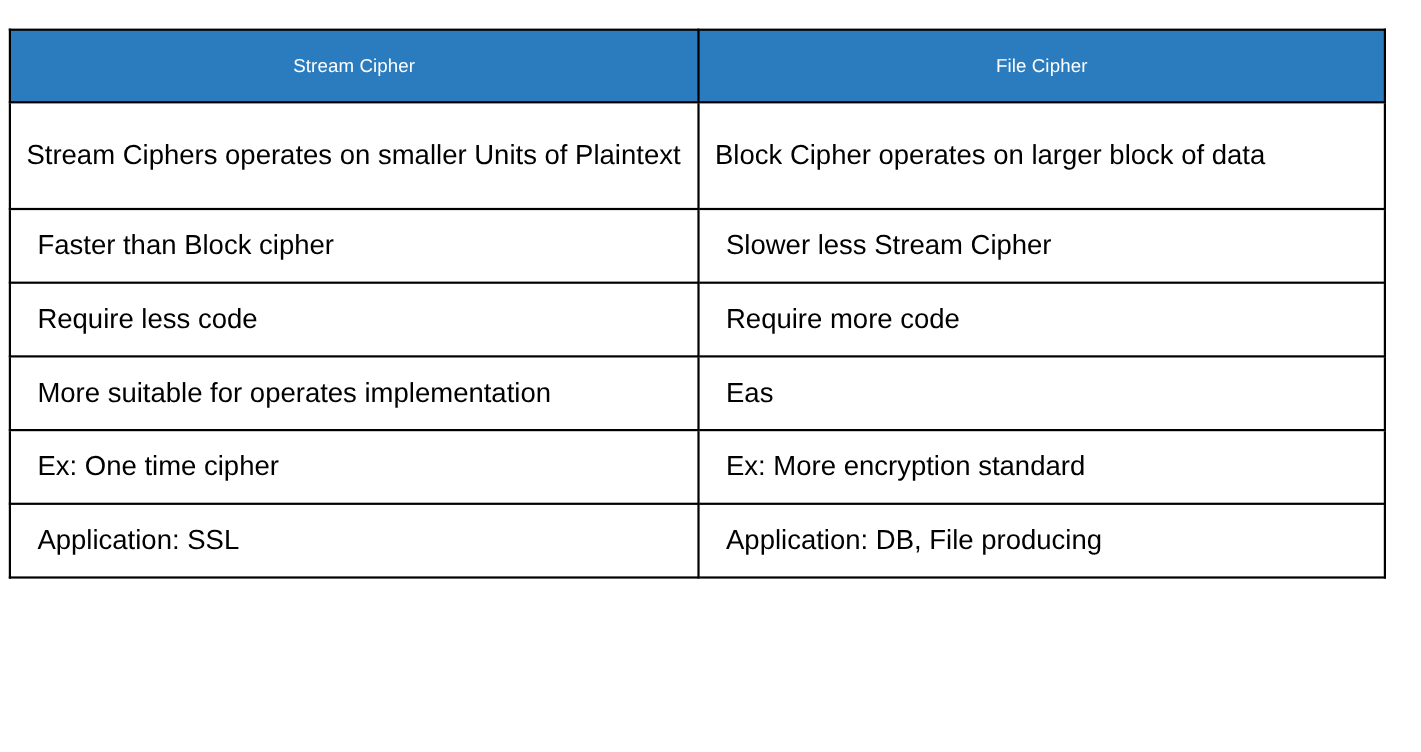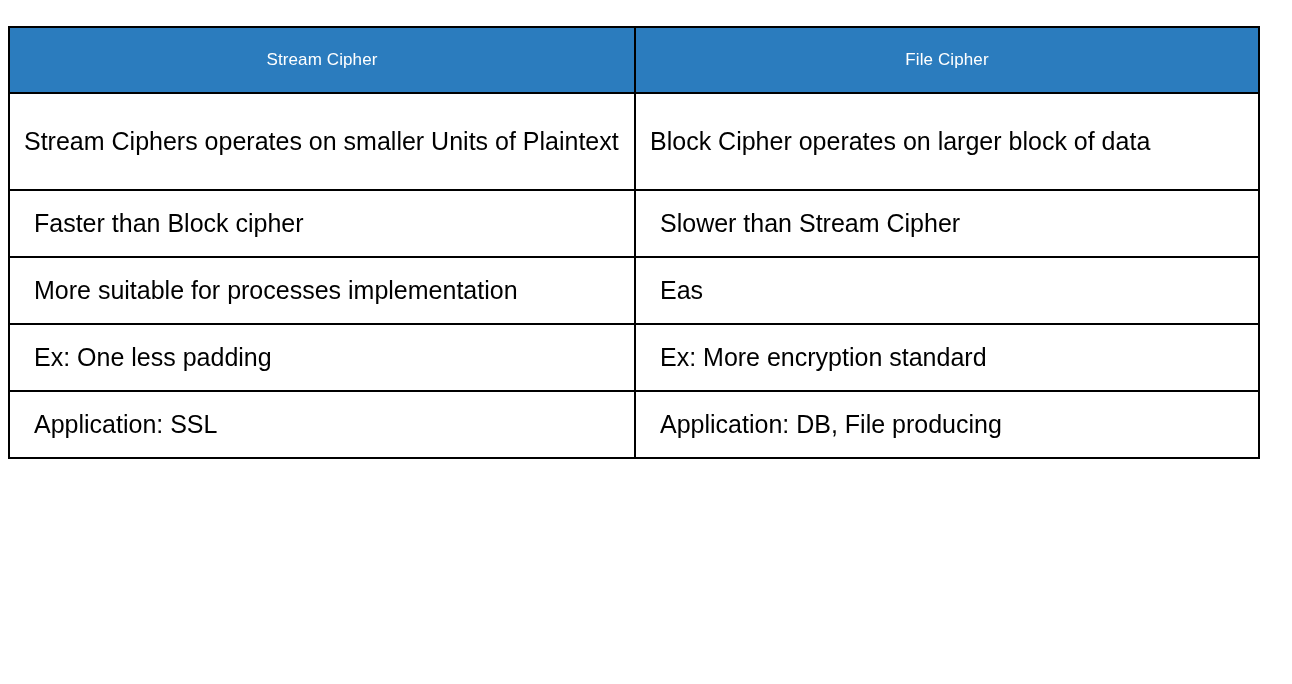--- a/index.html
+++ b/index.html
@@ -98,38 +98,46 @@
         <td>
           <span class="cell-text">Block Cipher operates on larger block of data</span>
         </td>
       </tr>
 
       <tr class="row-h-normal">
         <td>
           <span class="cell-text">Faster than Block cipher</span>
         </td>
         <td>
-          <span class="cell-text">Slower than Stream Cipher</span>
+          <span class="cell-text">Slower less Stream Cipher</span>
         </td>
       </tr>
 
 
+      <tr class="row-h-normal">
+        <td>
+          <span class="cell-text">Require less code</span>
+        </td>
+        <td>
+          <span class="cell-text">Require more code</span>
+        </td>
+      </tr>
 
       <tr class="row-h-normal">
         <td>
-          <span class="cell-text">More suitable for processes implementation</span>
+          <span class="cell-text">More suitable for operates implementation</span>
         </td>
         <td>
           <span class="cell-text">Eas</span>
         </td>
       </tr>
 
       <tr class="row-h-normal">
         <td>
-          <span class="cell-text">Ex: One less padding</span>
+          <span class="cell-text">Ex: One time cipher</span>
         </td>
         <td>
           <span class="cell-text">Ex: More encryption standard</span>
         </td>
       </tr>
 
       <tr class="row-h-normal">
         <td>
           <span class="cell-text">Application: SSL</span>
         </td>

